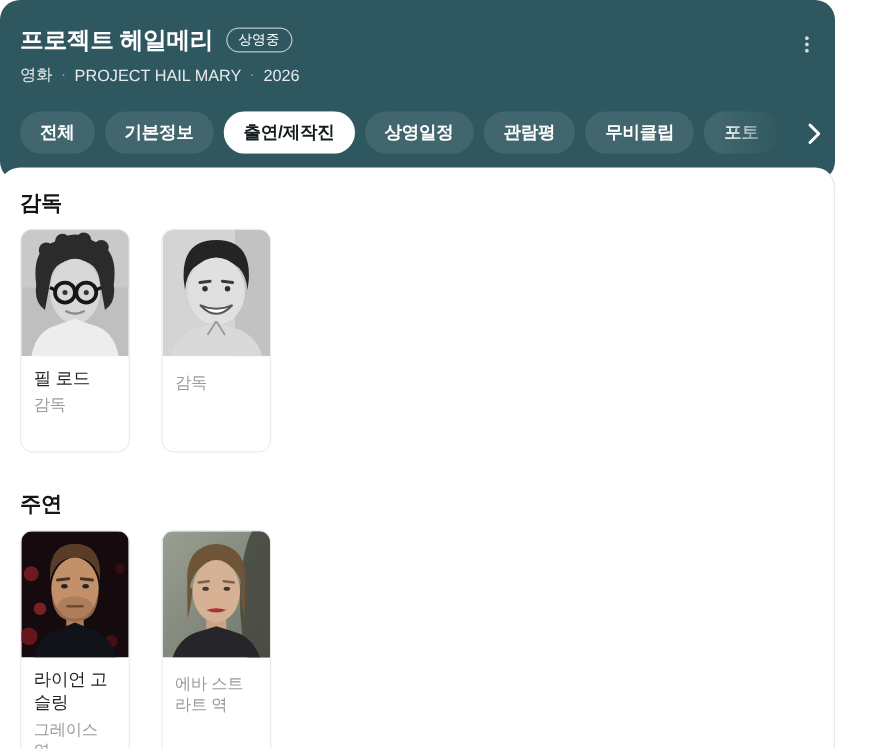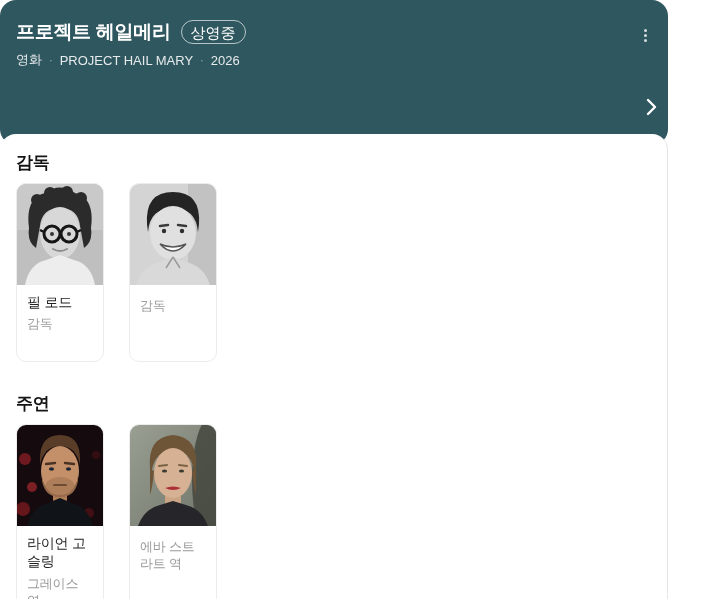--- a/index.html
+++ b/index.html
@@ -18,21 +18,21 @@
   .title-row {
     position:absolute; left:16px; top:19px;
     display:flex; align-items:center; gap:10px;
   }
   .movie-title {
     color:#ffffff; font-size:19px; font-weight:bold; letter-spacing:-0.3px;
     white-space:nowrap;
     text-align:center;
   }
   .status-badge {
-    color:#ffffff; font-size:15px; line-height:1;
+    color:#ffffff; font-size:11px; line-height:1;
     border:1px solid rgba(255,255,255,0.65);
     border-radius:20px; padding:4px 9px 3px; white-space:nowrap;
   }
   .more-btn {
     position:absolute; right:16px; top:25px; width:14px; height:20px;
     display:flex; flex-direction:column; align-items:center; justify-content:center;
     gap:2px; cursor:pointer;
   }
   .more-btn i {
     width:3px; height:3px; border-radius:50%;
@@ -114,20 +114,30 @@
     </div>
 
     <div class="subtitle-row">
       <span>영화</span>
       <span class="sep">·</span>
       <span>PROJECT HAIL MARY</span>
       <span class="sep">·</span>
       <span>2026</span>
     </div>
 
+    <div class="tabs">
+      <div class="tab">전체</div>
+      <div class="tab">기본정보</div>
+      <div class="tab selected">출연/제작진</div>
+      <div class="tab">상영일정</div>
+      <div class="tab">관람평</div>
+      <div class="tab">무비클립</div>
+      <div class="tab">포토</div>
+      <div class="tab">리뷰</div>
+    </div>
     <div class="tabs-fade"></div>
     <div class="tabs-more-btn">
       <svg width="11" height="18" viewBox="0 0 11 18" fill="none">
         <path d="M2 2 L9 9 L2 16" stroke="#ffffff" stroke-width="2.4" stroke-linecap="round" stroke-linejoin="round"></path>
       </svg>
     </div>
   </div>
 
   <div class="content-panel">
     <div class="content-inner">

